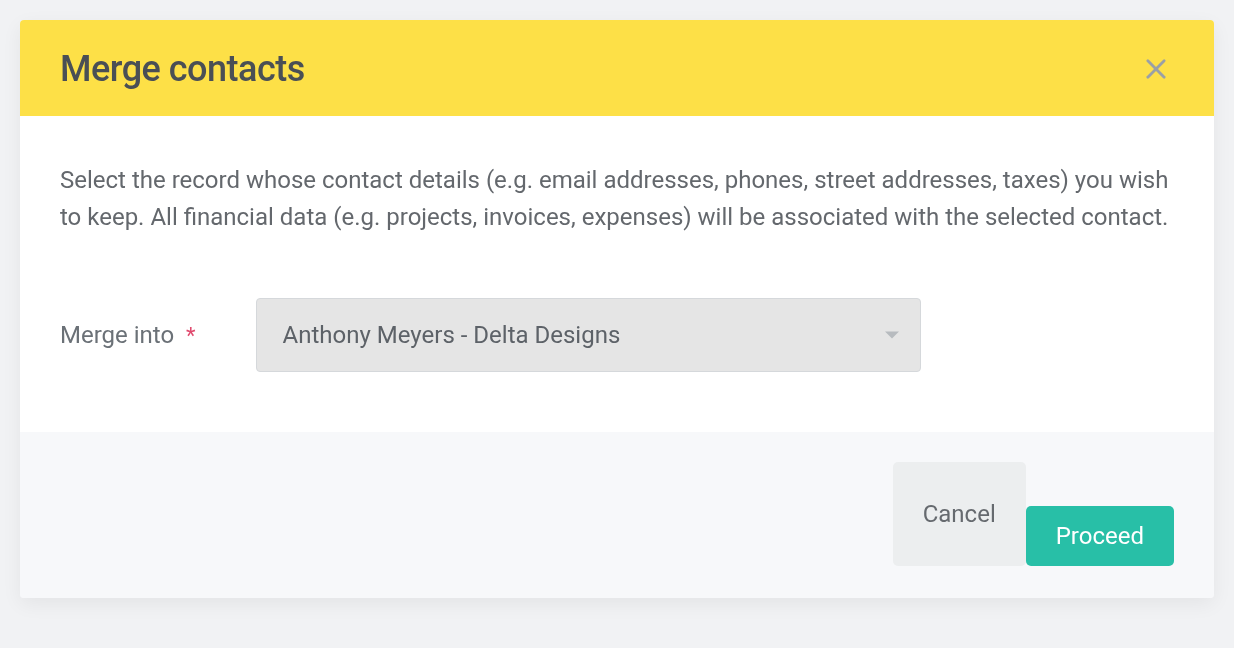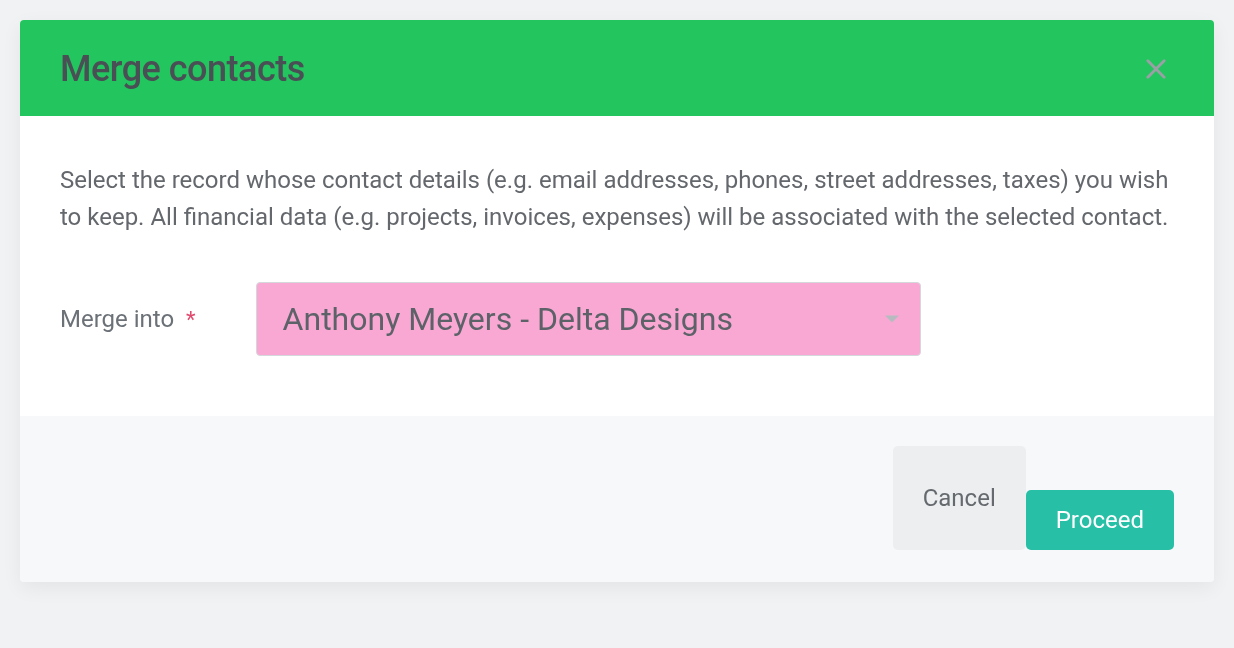--- a/index.html
+++ b/index.html
@@ -23,21 +23,21 @@
     background: #f7f8fa;
     border-radius: 4px;
     box-shadow: 0 6px 20px rgba(0,0,0,0.06);
     overflow: hidden;
   }
   .dialog-header {
     display: flex;
     align-items: center;
     justify-content: space-between;
     padding: 28px 40px 26px 40px;
-    background: #22c55e;
+    background: #fde047;
   }
   .dialog-title {
     font-size: 36px;
     font-weight: 500;
     color: #4a4f55;
     letter-spacing: -0.5px;
   }
   .close-btn {
     background: none;
     border: none;
@@ -52,21 +52,21 @@
   }
   .close-btn svg { width: 28px; height: 28px; }
   .dialog-body {
     background: #ffffff;
     padding: 46px 40px 60px 40px;
   }
   .description {
     font-size: 24px;
     line-height: 1.55;
     color: #64686d;
-    margin-bottom: 46px;
+    margin-bottom: 62px;
   }
   .field-row {
     display: flex;
     align-items: center;
     gap: 60px;
   }
   .field-label {
     font-size: 24px;
     color: #6b7177;
     white-space: nowrap;
@@ -78,24 +78,24 @@
   }
   .select-wrapper {
     flex: 0 0 auto;
     width: 665px;
     position: relative;
   }
   .select {
     width: 100%;
     height: 74px;
     border: 1px solid #d5d8db;
-    background: #f9a8d4;
+    background: #e5e5e5;
     border-radius: 4px;
     padding: 0 48px 0 26px;
-    font-size: 32px;
+    font-size: 24px;
     color: #5d6268;
     cursor: pointer;
     display: flex;
     align-items: center;
     justify-content: space-between;
     user-select: none;
   }
   .select-caret {
     position: absolute;
     right: 22px;

